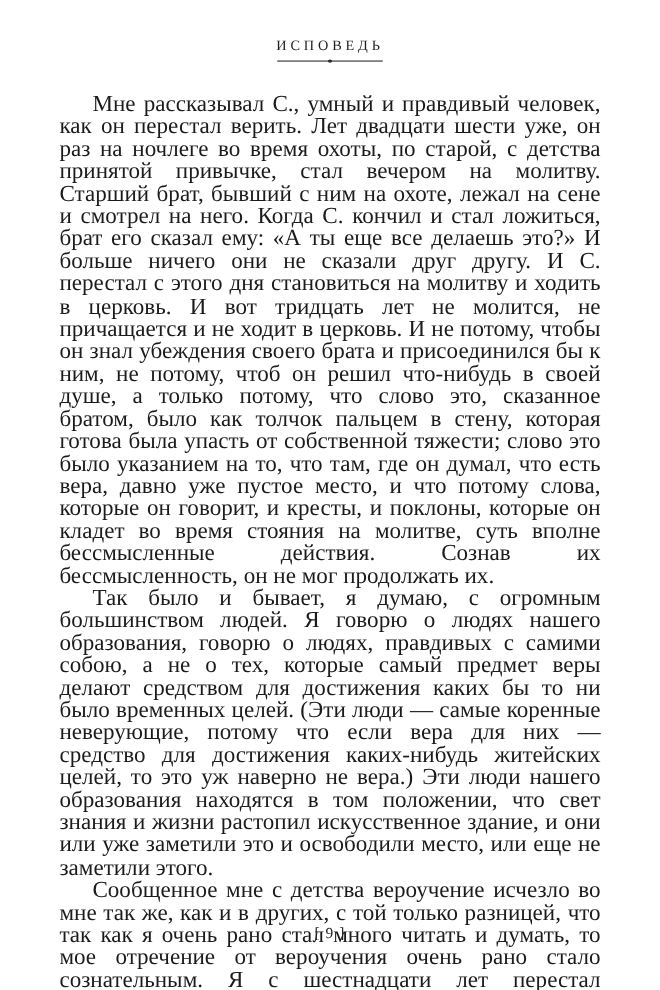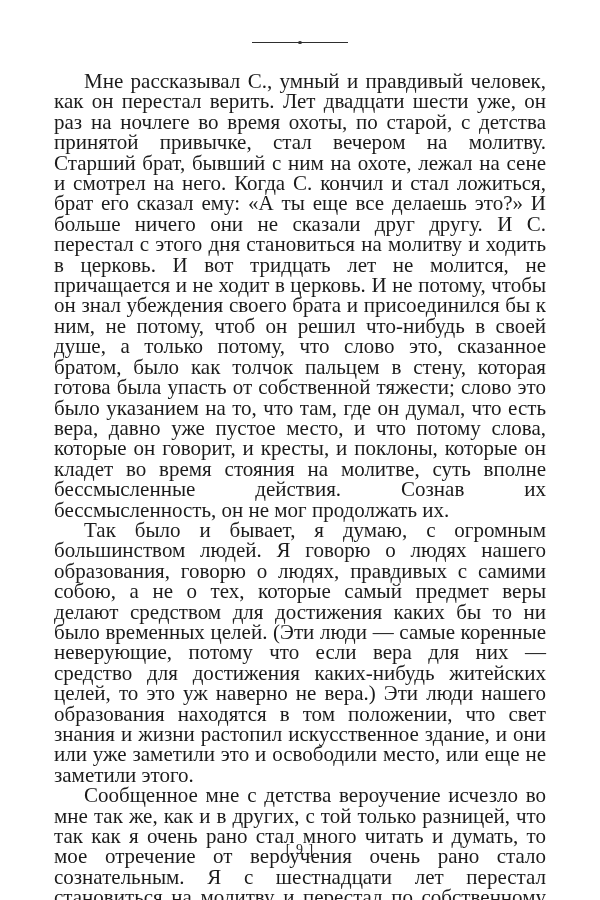--- a/index.html
+++ b/index.html
@@ -67,20 +67,21 @@
       font-size: 14px;
       letter-spacing: 1px;
       color: #1f1f1f;
     }
   </style>
 </head>
 <body>
 
 <div class="page">
 
+  <div class="running-header">ИСПОВЕДЬ</div>
 
   <div class="header-rule"></div>
 
   <div class="body-text">
     <p>Мне рассказывал С., умный и правдивый человек, как он перестал верить. Лет двадцати шести уже, он раз на ночлеге во время охоты, по старой, с детства принятой привычке, стал вечером на молитву. Старший брат, бывший с ним на охоте, лежал на сене и смотрел на него. Когда С. кончил и стал ложиться, брат его сказал ему: «А ты еще все делаешь это?» И больше ничего они не сказали друг другу. И С. перестал с этого дня становиться на молитву и ходить в церковь. И вот тридцать лет не молится, не причащается и не ходит в церковь. И не потому, чтобы он знал убеждения своего брата и присоединился бы к ним, не потому, чтоб он решил что-нибудь в своей душе, а только потому, что слово это, сказанное братом, было как толчок пальцем в стену, которая готова была упасть от собственной тяжести; слово это было указанием на то, что там, где он думал, что есть вера, давно уже пустое место, и что потому слова, которые он говорит, и кресты, и поклоны, которые он кладет во время стояния на молитве, суть вполне бессмысленные действия. Сознав их бессмысленность, он не мог продолжать их.</p>
     <p>Так было и бывает, я думаю, с огромным большинством людей. Я говорю о людях нашего образования, говорю о людях, правдивых с самими собою, а не о тех, которые самый предмет веры делают средством для достижения каких бы то ни было временных целей. (Эти люди — самые коренные неверующие, потому что если вера для них — средство для достижения каких-нибудь житейских целей, то это уж наверно не вера.) Эти люди нашего образования находятся в том положении, что свет знания и жизни растопил искусственное здание, и они или уже заметили это и освободили место, или еще не заметили этого.</p>
     <p>Сообщенное мне с детства вероучение исчезло во мне так же, как и в других, с той только разницей, что так как я очень рано стал много читать и думать, то мое отречение от вероучения очень рано стало сознательным. Я с шестнадцати лет перестал становиться на молитву и перестал по собственному побуждению ходить в церковь и говеть. Я перестал верить в то, что мне было сообщено с детства, но я верил во что-то. Во что</p>
   </div>
 
   <div class="page-number">[ 9 ]</div>

